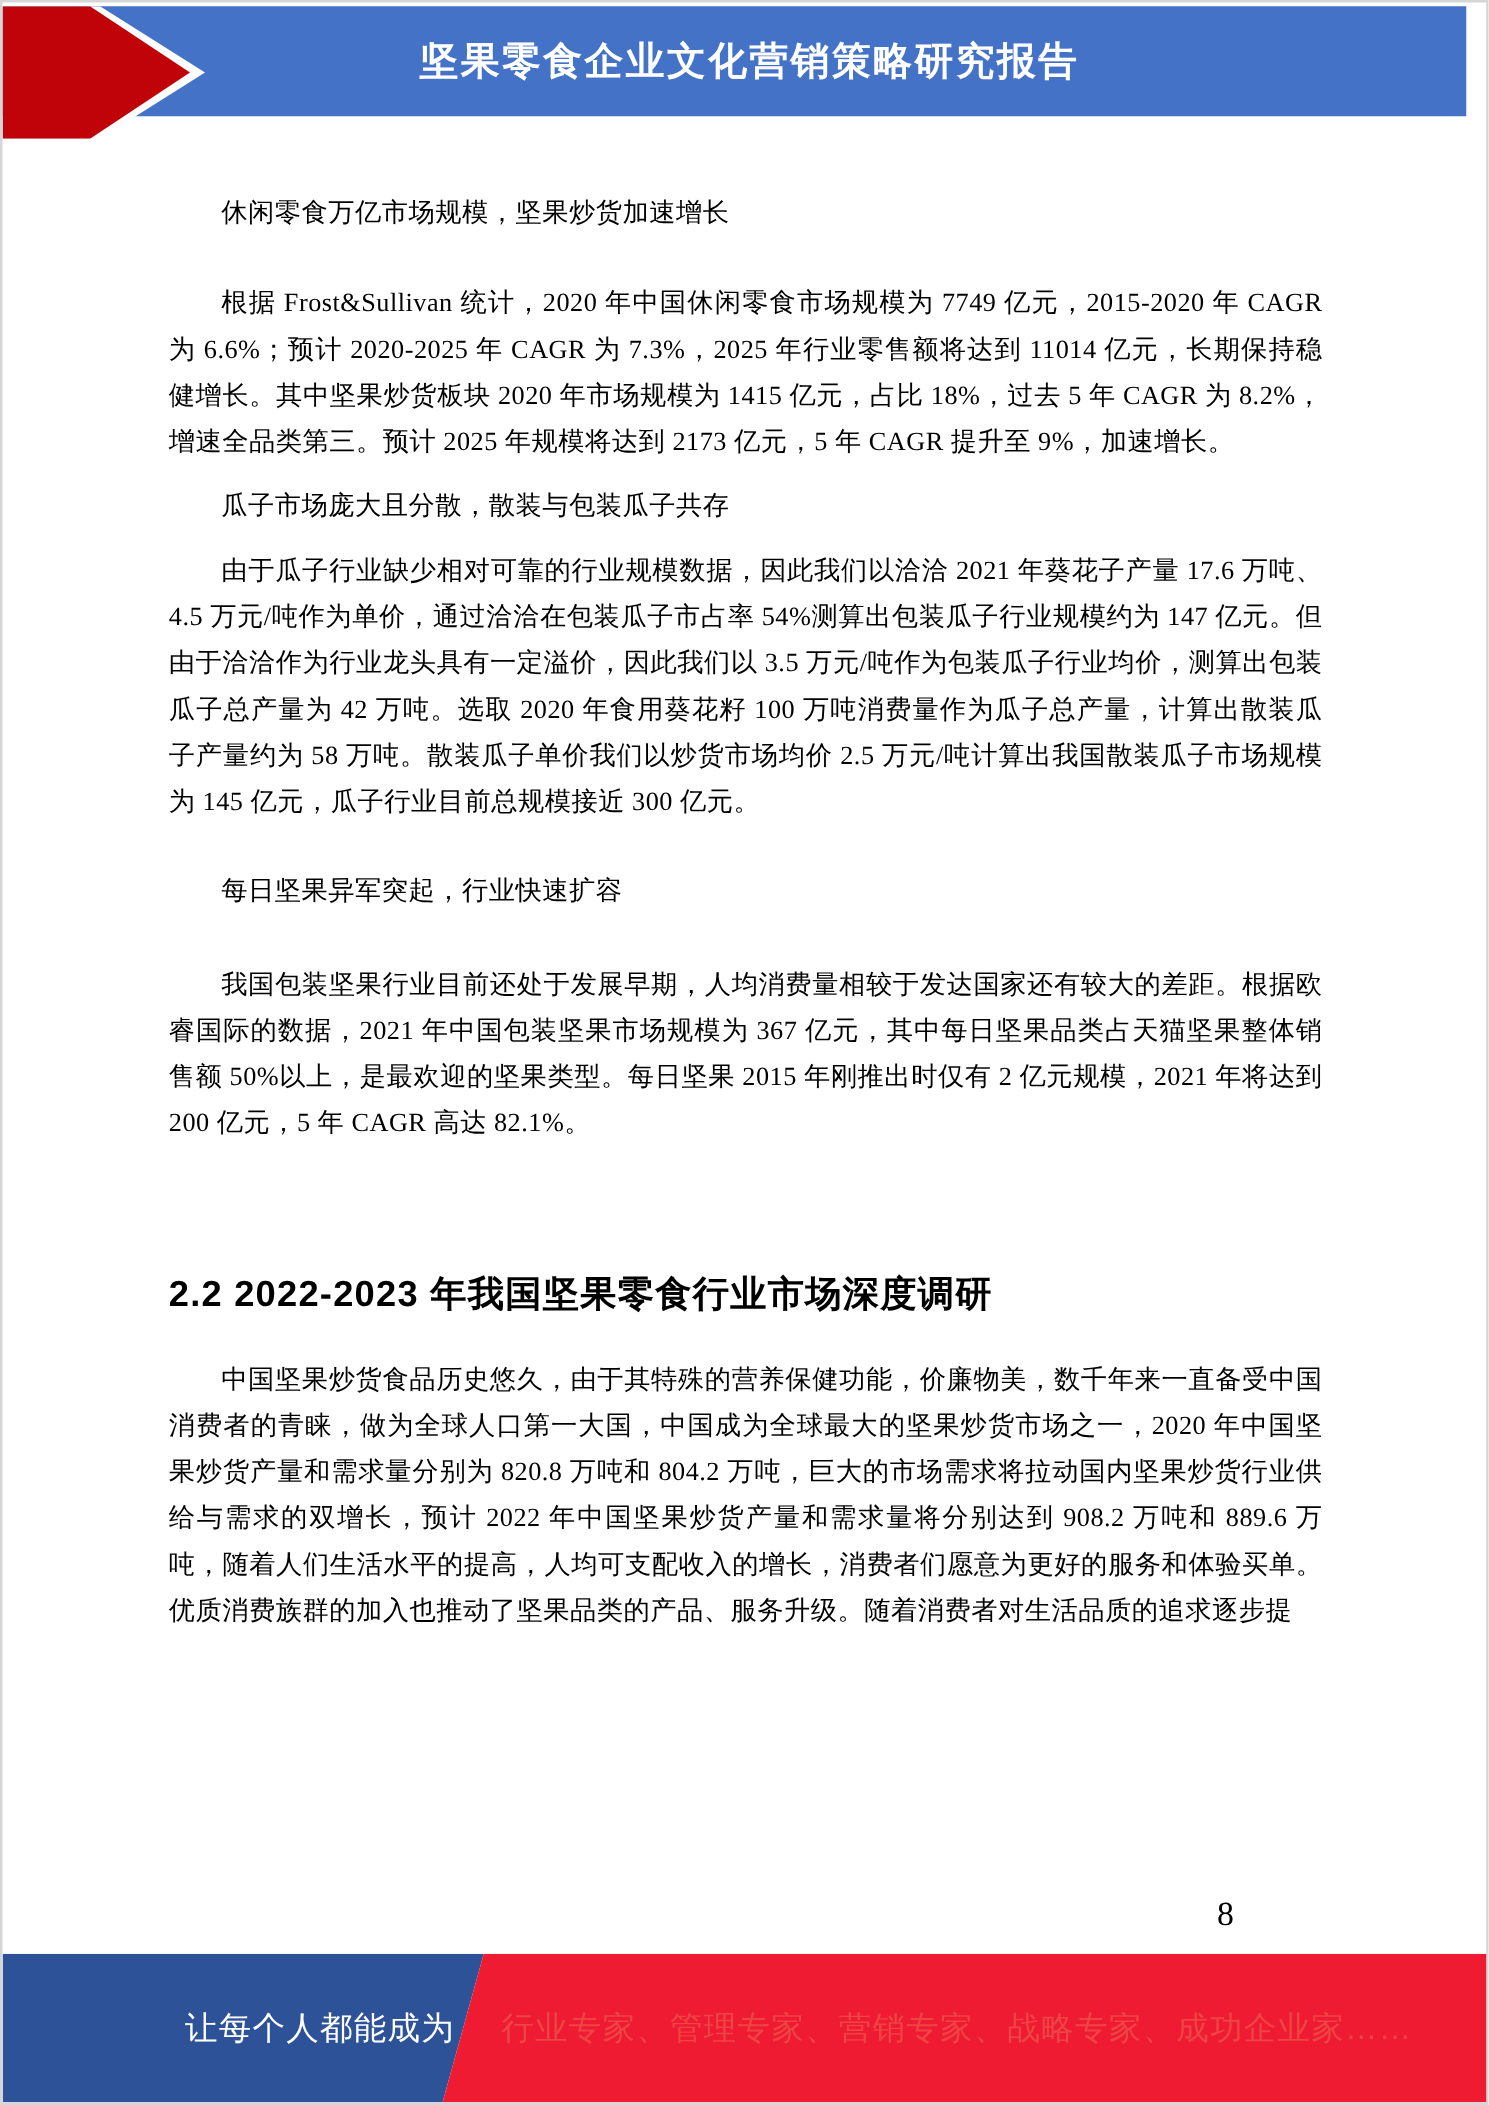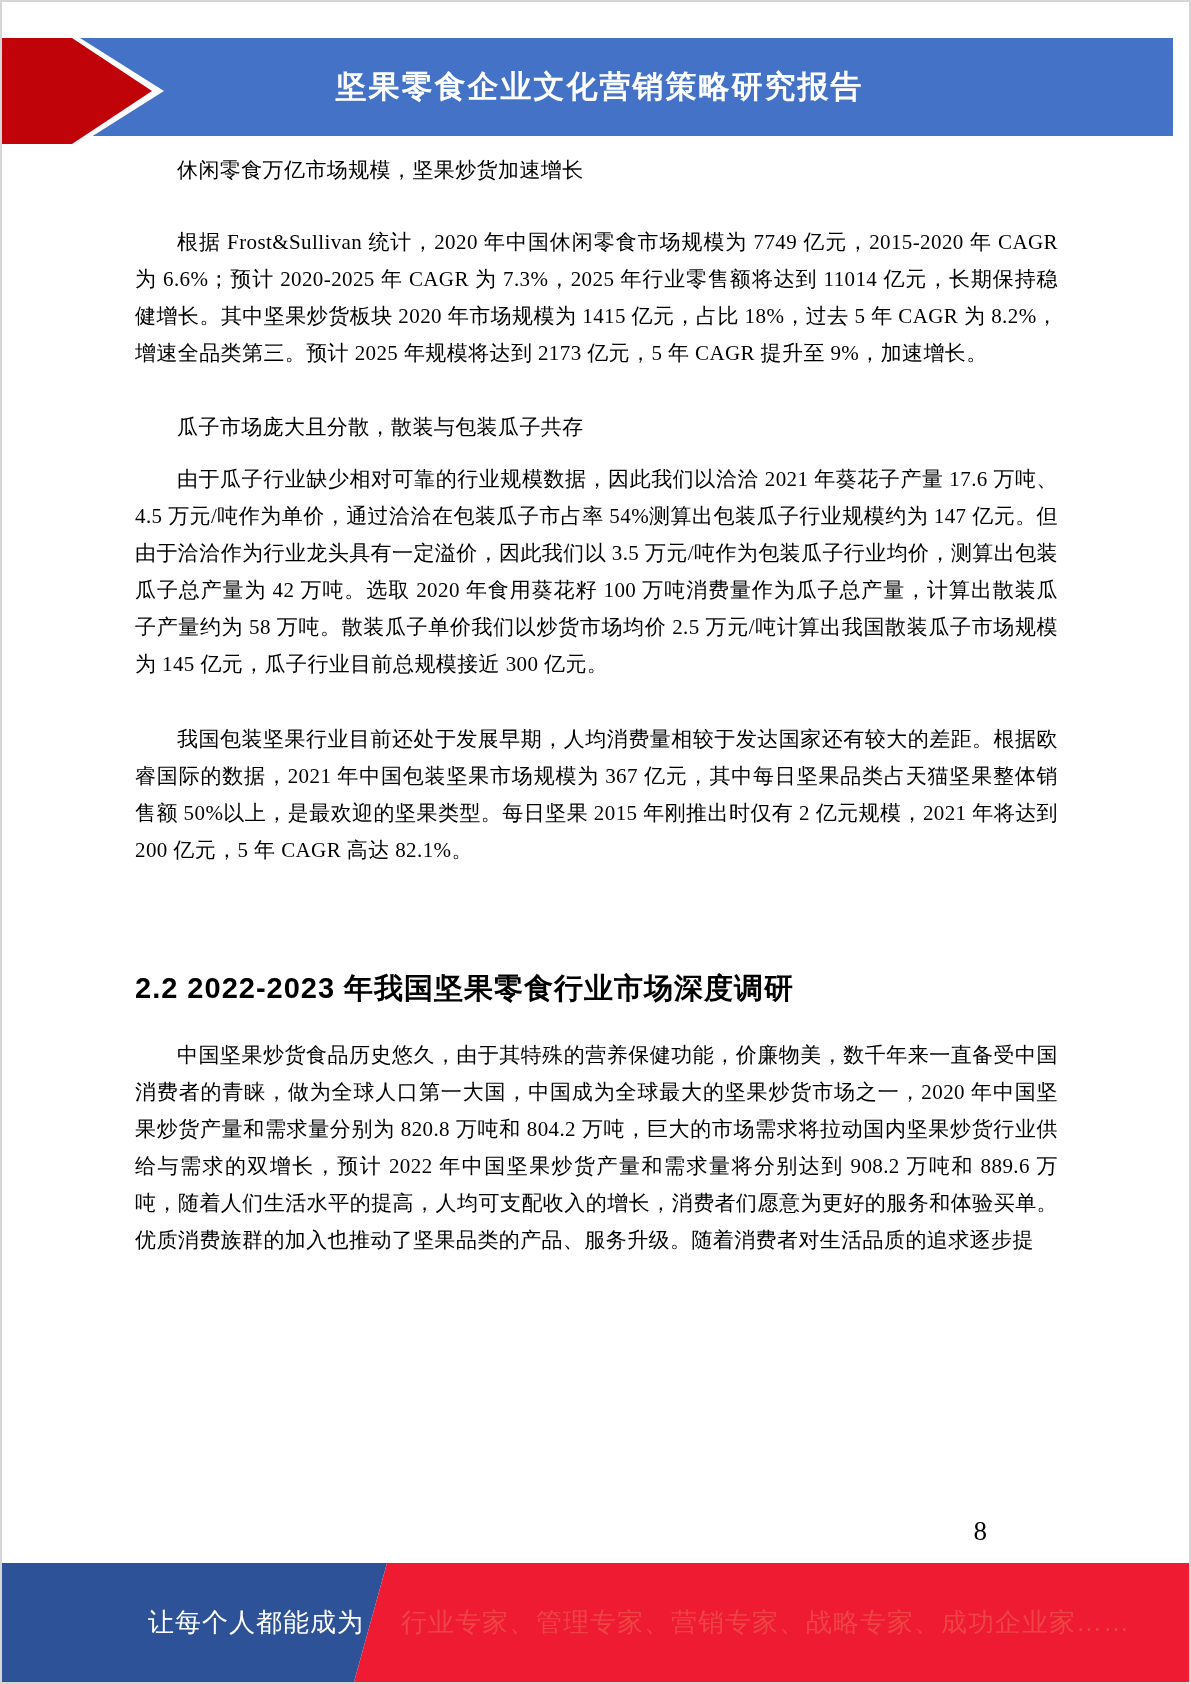--- a/index.html
+++ b/index.html
@@ -12,26 +12,25 @@
     box-sizing: border-box;
     overflow: hidden;
     font-family: "Liberation Serif", "DejaVu Serif", serif;
     color: #000;
   }
 
   
   .banner {
     position: absolute;
     top: 3px; left: 0; right: 16px;
-    height: 98px;
+    height: 88px;
     background: #4472C6;
     display: flex;
     align-items: center;
     justify-content: center;
-    margin-top: 33px;
   }
   .banner-arrow {
     position: absolute;
     left: 0; top: 0;
     width: 168px; height: 106px;
   }
   .banner-title {
     font-family: "Liberation Sans", "DejaVu Sans", sans-serif;
     font-weight: bold;
     font-size: 31px;
@@ -61,21 +60,21 @@
   .content p {
     margin: 0;
     font-size: 21px;
     line-height: 37px;
     text-align: justify;
     text-indent: 2em;
     letter-spacing: 0.4px;
   }
   p.sub1 { margin-top: 41px; }
   p.p1   { margin-top: 35px; }
-  p.sub2 { margin-top: 37px; }
+  p.sub2 { margin-top: 14px; }
   p.p2   { margin-top: 15px; }
   p.sub3 { margin-top: 34px; }
   p.p3   { margin-top: 38px; }
   p.p4   { margin-top: 29px; }
 
   .page-number {
     position: absolute;
     top: 1514px;
     right: 202px;
     font-size: 27px;
@@ -120,20 +119,21 @@
   </div>
 
   <div class="content">
 
     <p class="sub1">休闲零食万亿市场规模，坚果炒货加速增长</p>
     <p class="p1">根据 Frost&amp;Sullivan 统计，2020 年中国休闲零食市场规模为 7749 亿元，2015-2020 年 CAGR 为 6.6%；预计 2020-2025 年 CAGR 为 7.3%，2025 年行业零售额将达到 11014 亿元，长期保持稳健增长。其中坚果炒货板块 2020 年市场规模为 1415 亿元，占比 18%，过去 5 年 CAGR 为 8.2%，增速全品类第三。预计 2025 年规模将达到 2173 亿元，5 年 CAGR 提升至 9%，加速增长。</p>
 
     <p class="sub2">瓜子市场庞大且分散，散装与包装瓜子共存</p>
     <p class="p2">由于瓜子行业缺少相对可靠的行业规模数据，因此我们以洽洽 2021 年葵花子产量 17.6 万吨、4.5 万元/吨作为单价，通过洽洽在包装瓜子市占率 54%测算出包装瓜子行业规模约为 147 亿元。但由于洽洽作为行业龙头具有一定溢价，因此我们以 3.5 万元/吨作为包装瓜子行业均价，测算出包装瓜子总产量为 42 万吨。选取 2020 年食用葵花籽 100 万吨消费量作为瓜子总产量，计算出散装瓜子产量约为 58 万吨。散装瓜子单价我们以炒货市场均价 2.5 万元/吨计算出我国散装瓜子市场规模为 145 亿元，瓜子行业目前总规模接近 300 亿元。</p>
 
+    <p class="sub3">每日坚果异军突起，行业快速扩容</p>
     <p class="p3">我国包装坚果行业目前还处于发展早期，人均消费量相较于发达国家还有较大的差距。根据欧睿国际的数据，2021 年中国包装坚果市场规模为 367 亿元，其中每日坚果品类占天猫坚果整体销售额 50%以上，是最欢迎的坚果类型。每日坚果 2015 年刚推出时仅有 2 亿元规模，2021 年将达到 200 亿元，5 年 CAGR 高达 82.1%。</p>
 
     <h1 class="h22">2.2 2022-2023 年我国坚果零食行业市场深度调研</h1>
 
     <p class="p4">中国坚果炒货食品历史悠久，由于其特殊的营养保健功能，价廉物美，数千年来一直备受中国消费者的青睐，做为全球人口第一大国，中国成为全球最大的坚果炒货市场之一，2020 年中国坚果炒货产量和需求量分别为 820.8 万吨和 804.2 万吨，巨大的市场需求将拉动国内坚果炒货行业供给与需求的双增长，预计 2022 年中国坚果炒货产量和需求量将分别达到 908.2 万吨和 889.6 万吨，随着人们生活水平的提高，人均可支配收入的增长，消费者们愿意为更好的服务和体验买单。优质消费族群的加入也推动了坚果品类的产品、服务升级。随着消费者对生活品质的追求逐步提</p>
   </div>
 
   <div class="page-number">8</div>
 
   <div class="footer">

